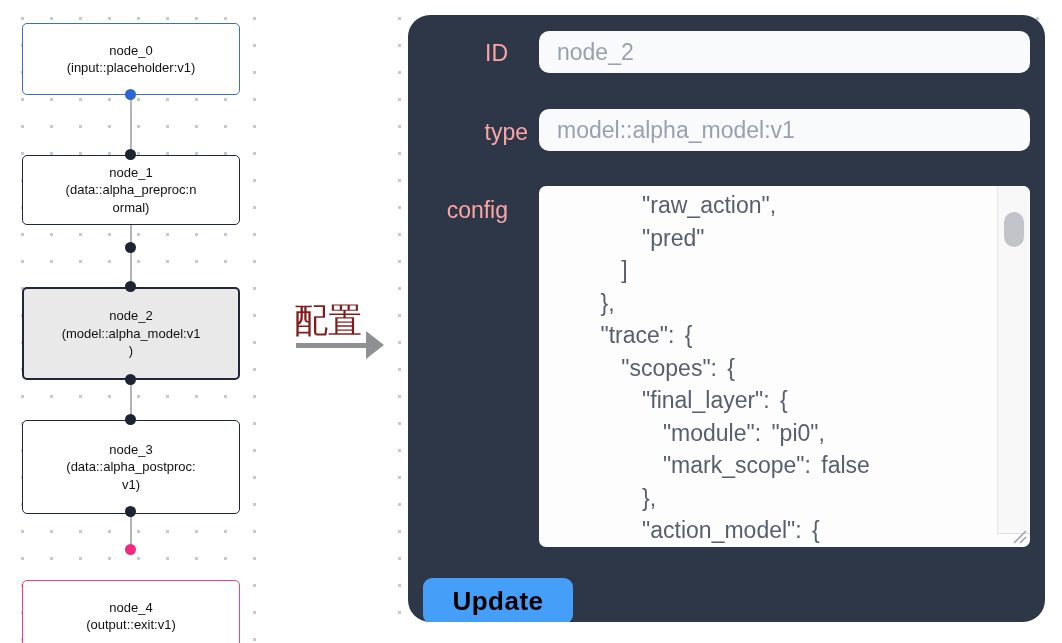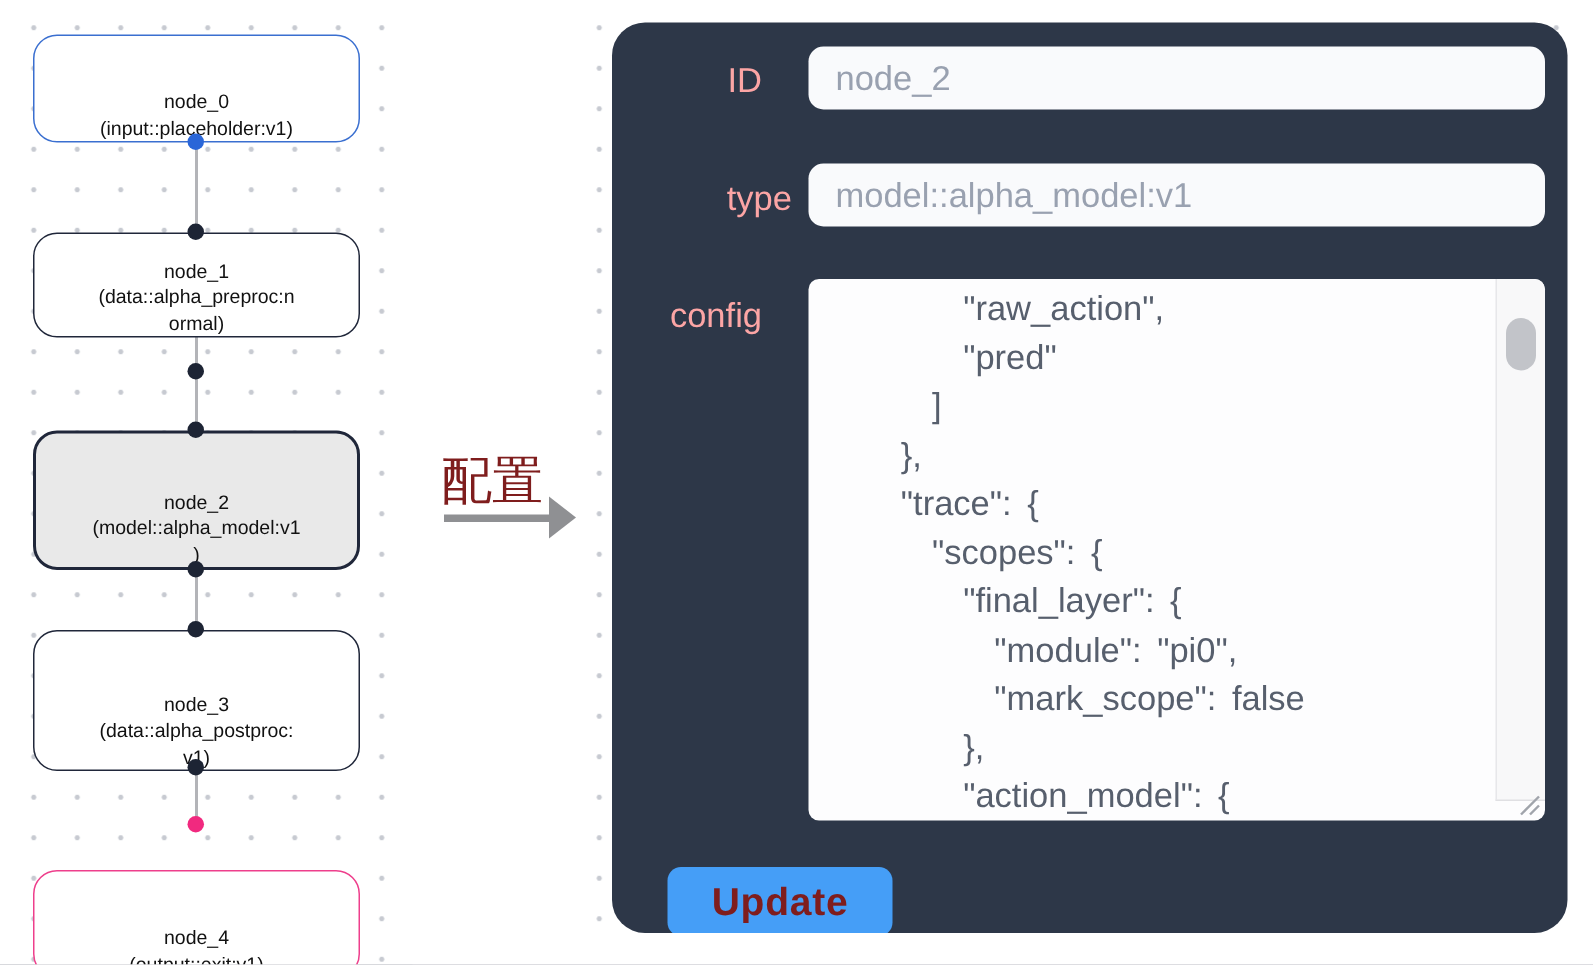--- a/index.html
+++ b/index.html
@@ -10,22 +10,22 @@
   .dot-underlay{position:absolute;left:0;top:0;width:1062px;height:643px;
     background-image:radial-gradient(circle,#c7cad1 1.5px,transparent 1.9px);
     background-size:29px 27px;background-position:8px 5px;}
   .mask{position:absolute;background:#fff;}
   .mask-mid{left:275px;top:0;width:120px;height:643px;}
   .mask-bottom-right{left:395px;top:622px;width:667px;height:21px;}
 
   
   .edge-line{position:absolute;left:130px;top:95px;width:2px;height:455px;background:#b3b4b8;}
   .flow-node{position:absolute;left:22px;width:218px;box-sizing:border-box;background:#fff;
-    border:1.5px solid #20273a;border-radius:16px;display:flex;flex-direction:column;
-    align-items:center;justify-content:flex-end;text-align:center;
+    border:1.5px solid #20273a;border-radius:5px;display:flex;flex-direction:column;
+    align-items:center;justify-content:center;text-align:center;
     font-size:13px;line-height:17.5px;color:#111;}
   .n0{top:23px;height:72px;border-color:#3a6fd0;}
   .n1{top:155px;height:70px;}
   .n2{top:287px;height:93px;background:#e9e9e9;border-width:2px;}
   .n3{top:420px;height:94px;}
   .n4{top:580px;height:72px;border-color:#ee3f8c;}
   .port{position:absolute;width:11px;height:11px;border-radius:50%;background:#1d2434;left:125px;}
   .port-blue{background:#2a66d8;}
   .port-pink{background:#f1297f;}
 
@@ -53,22 +53,22 @@
     box-sizing:border-box;background:#fdfdfe;border-radius:7px;overflow:hidden;}
   .config-text{position:absolute;left:0;top:0;right:33px;bottom:0;margin:0;
     padding:3px 0 0 20px;white-space:pre;overflow:hidden;
     font-family:"Liberation Sans",sans-serif;font-size:23px;line-height:32.5px;
     word-spacing:4px;color:#575f6d;}
   .scroll-track{position:absolute;right:0;top:0;width:33px;height:348px;box-sizing:border-box;
     background:#f8f8f9;border-left:1px solid #e7e7ea;border-bottom:1px solid #e0e0e3;}
   .scroll-thumb{position:absolute;left:6px;top:26px;width:20px;height:35px;
     border-radius:10px;background:#c2c4c9;}
   .resize-grip{position:absolute;right:2px;bottom:2px;width:18px;height:18px;}
-  .update-btn{position:absolute;left:37px;top:563px;width:150px;height:46px;
-    background:#459ef7;border:none;border-radius:9px;color:#7f1d1d;
+  .update-btn{position:absolute;left:15px;top:563px;width:150px;height:46px;
+    background:#459ef7;border:none;border-radius:9px;color:#000000;
     font-family:"Liberation Sans",sans-serif;font-size:26px;font-weight:bold;
     letter-spacing:0.5px;cursor:pointer;}
 </style>
 </head>
 <body>
 
 <div id="stage">
 
   <div class="dot-underlay"></div>
   <div class="mask mask-mid"></div>

